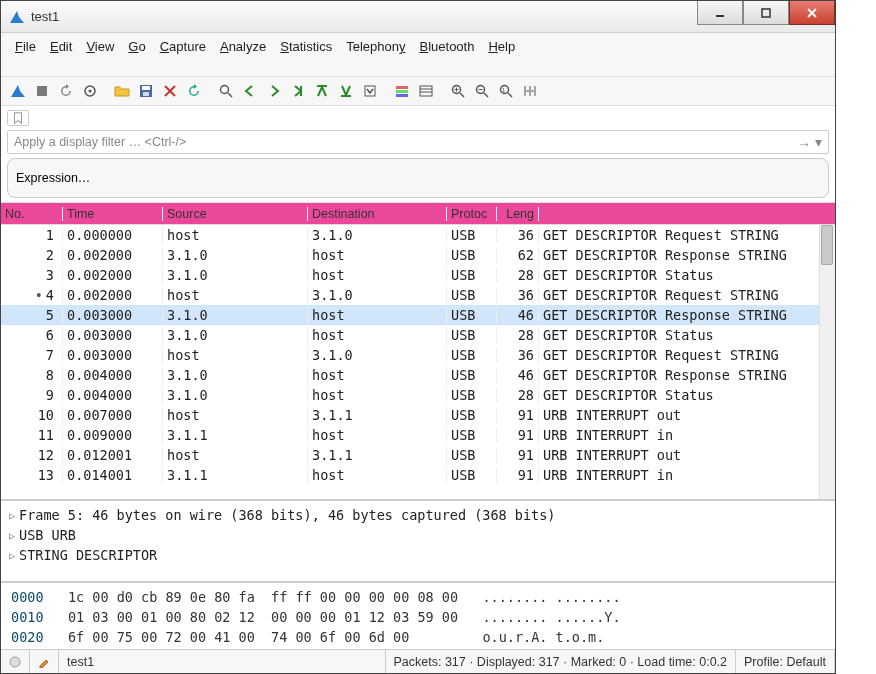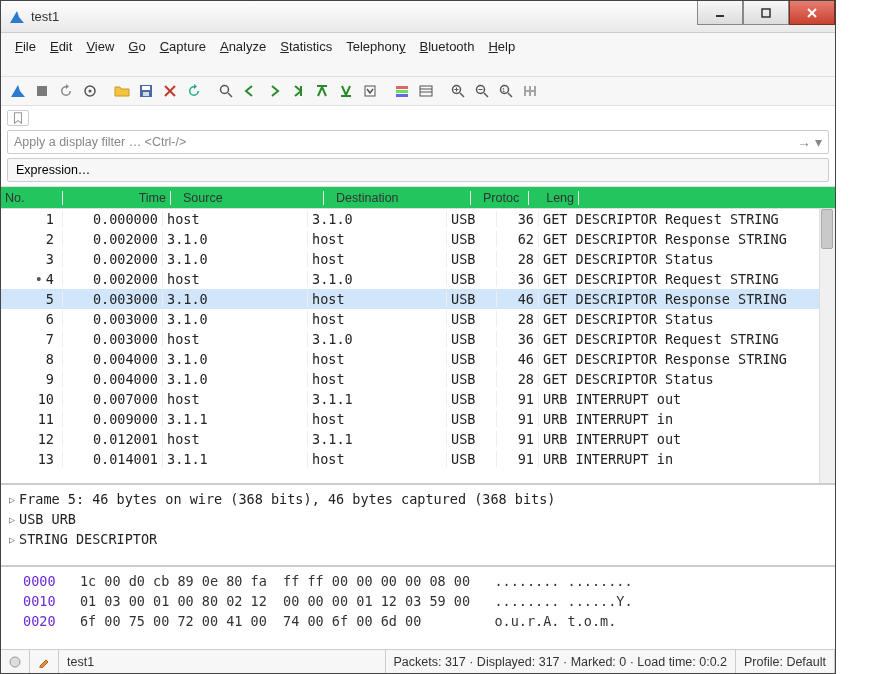--- a/index.html
+++ b/index.html
@@ -16,42 +16,42 @@
   .menubar .m { padding:2px 6px; cursor:default; font-size:13px; color:#222; }
   .menubar .m .u { text-decoration: underline; }
   .toolbar { display:flex; align-items:center; gap:2px; padding:3px 6px; background:#f7f7f7; border-bottom:1px solid #e0e0e0; }
   .tb { width:22px; height:22px; display:flex; align-items:center; justify-content:center; border:1px solid transparent; border-radius:2px; }
   .tb svg { width:16px; height:16px; }
   .tb.sep { width:6px; border:none; }
   .filterbar { display:flex; align-items:stretch; padding:4px 6px; gap:4px; border-bottom:1px solid #e0e0e0;flex-direction:column; }
   .bookmark { width:22px; display:flex; align-items:center; justify-content:center; border:1px solid #ccc; border-radius:2px; background:#fff; }
   .filterinput { flex:1; border:1px solid #ccc; border-radius:2px; padding:3px 6px; font-size:12.5px; color:#888; background:#fff; display:flex; align-items:center; justify-content:space-between; }
   .filterinput .arrow { color:#888; font-size:14px; }
-  .expr { border:1px solid #ccc; border-radius:2px; padding:4px 8px; background:#f7f7f7; font-size:12.5px; }
+  .expr { border:1px solid #ccc; border-radius:8px; padding:12px 8px; background:#f7f7f7; font-size:12.5px; }
   .packetlist { flex:0 0 auto; border-bottom:2px solid #ccc; position:relative; height:298px; overflow:hidden; }
-  .plhead { display:flex; background:#22c55e; border-bottom:1px solid #ddd; font-size:12.5px; color:#333; height:22px; align-items:center;gap:8px; }
+  .plhead { display:flex; background:#ec4899; border-bottom:1px solid #ddd; font-size:12.5px; color:#333; height:22px; align-items:center; }
   .plhead .col, .plrow .col { padding:0 4px; border-right:1px solid #eee; overflow:hidden; white-space:nowrap; }
   .c-no   { width:62px; text-align:left; }
-  .c-time { width:100px;text-align:right; }
+  .c-time { width:100px; }
   .c-src  { width:145px; }
   .c-dst  { width:139px; }
   .c-prot { width:50px; }
   .c-len  { width:42px; text-align:right; }
   .c-info { flex:1; }
   .plbody { font-family: "DejaVu Sans Mono","Consolas","Lucida Console",monospace; font-size:13.5px; color:#222; }
   .plrow { display:flex; height:20px; align-items:center; }
   .plrow.selected { background:#d1e6fa; }
   .plrow .c-no { text-align:right; padding-right:8px; }
   .plrow .marker { display:inline-block; width:14px; text-align:center; color:#555; }
   .details { height:82px; border-bottom:2px solid #ccc; padding:4px 8px; font-family: "DejaVu Sans Mono","Consolas",monospace; font-size:13.5px; color:#222; overflow:hidden; }
   .details .line { display:flex; align-items:center; gap:4px; height:20px; }
   .details .tri { font-size:10px; color:#666; }
   .hexpane { flex:1; padding:6px 10px; font-family: "DejaVu Sans Mono","Consolas",monospace; font-size:13.5px; color:#333; overflow:hidden; }
   .hexpane .hline { white-space:pre; height:20px; }
-  .hexpane .off { color:#6d28d9;margin-left:12px; }
+  .hexpane .off { color:#0c4a6e; }
   .statusbar { height:24px; border-top:1px solid #ccc; background:#f7f7f7; display:flex; align-items:center; font-size:12.5px; color:#333; }
   .statusbar .seg { padding:0 8px; border-right:1px solid #ccc; height:100%; display:flex; align-items:center; }
   .statusbar .seg.flex { flex:1; }
   .scrollstub { position:absolute; right:0; top:22px; bottom:0; width:16px; background:#f0f0f0; border-left:1px solid #ddd; }
   .scrollthumb { position:absolute; right:2px; top:22px; width:12px; height:40px; background:#c9c9c9; border:1px solid #aaa; border-radius:2px; }
 </style>
 </head>
 <body>
 
 <div class="window">

